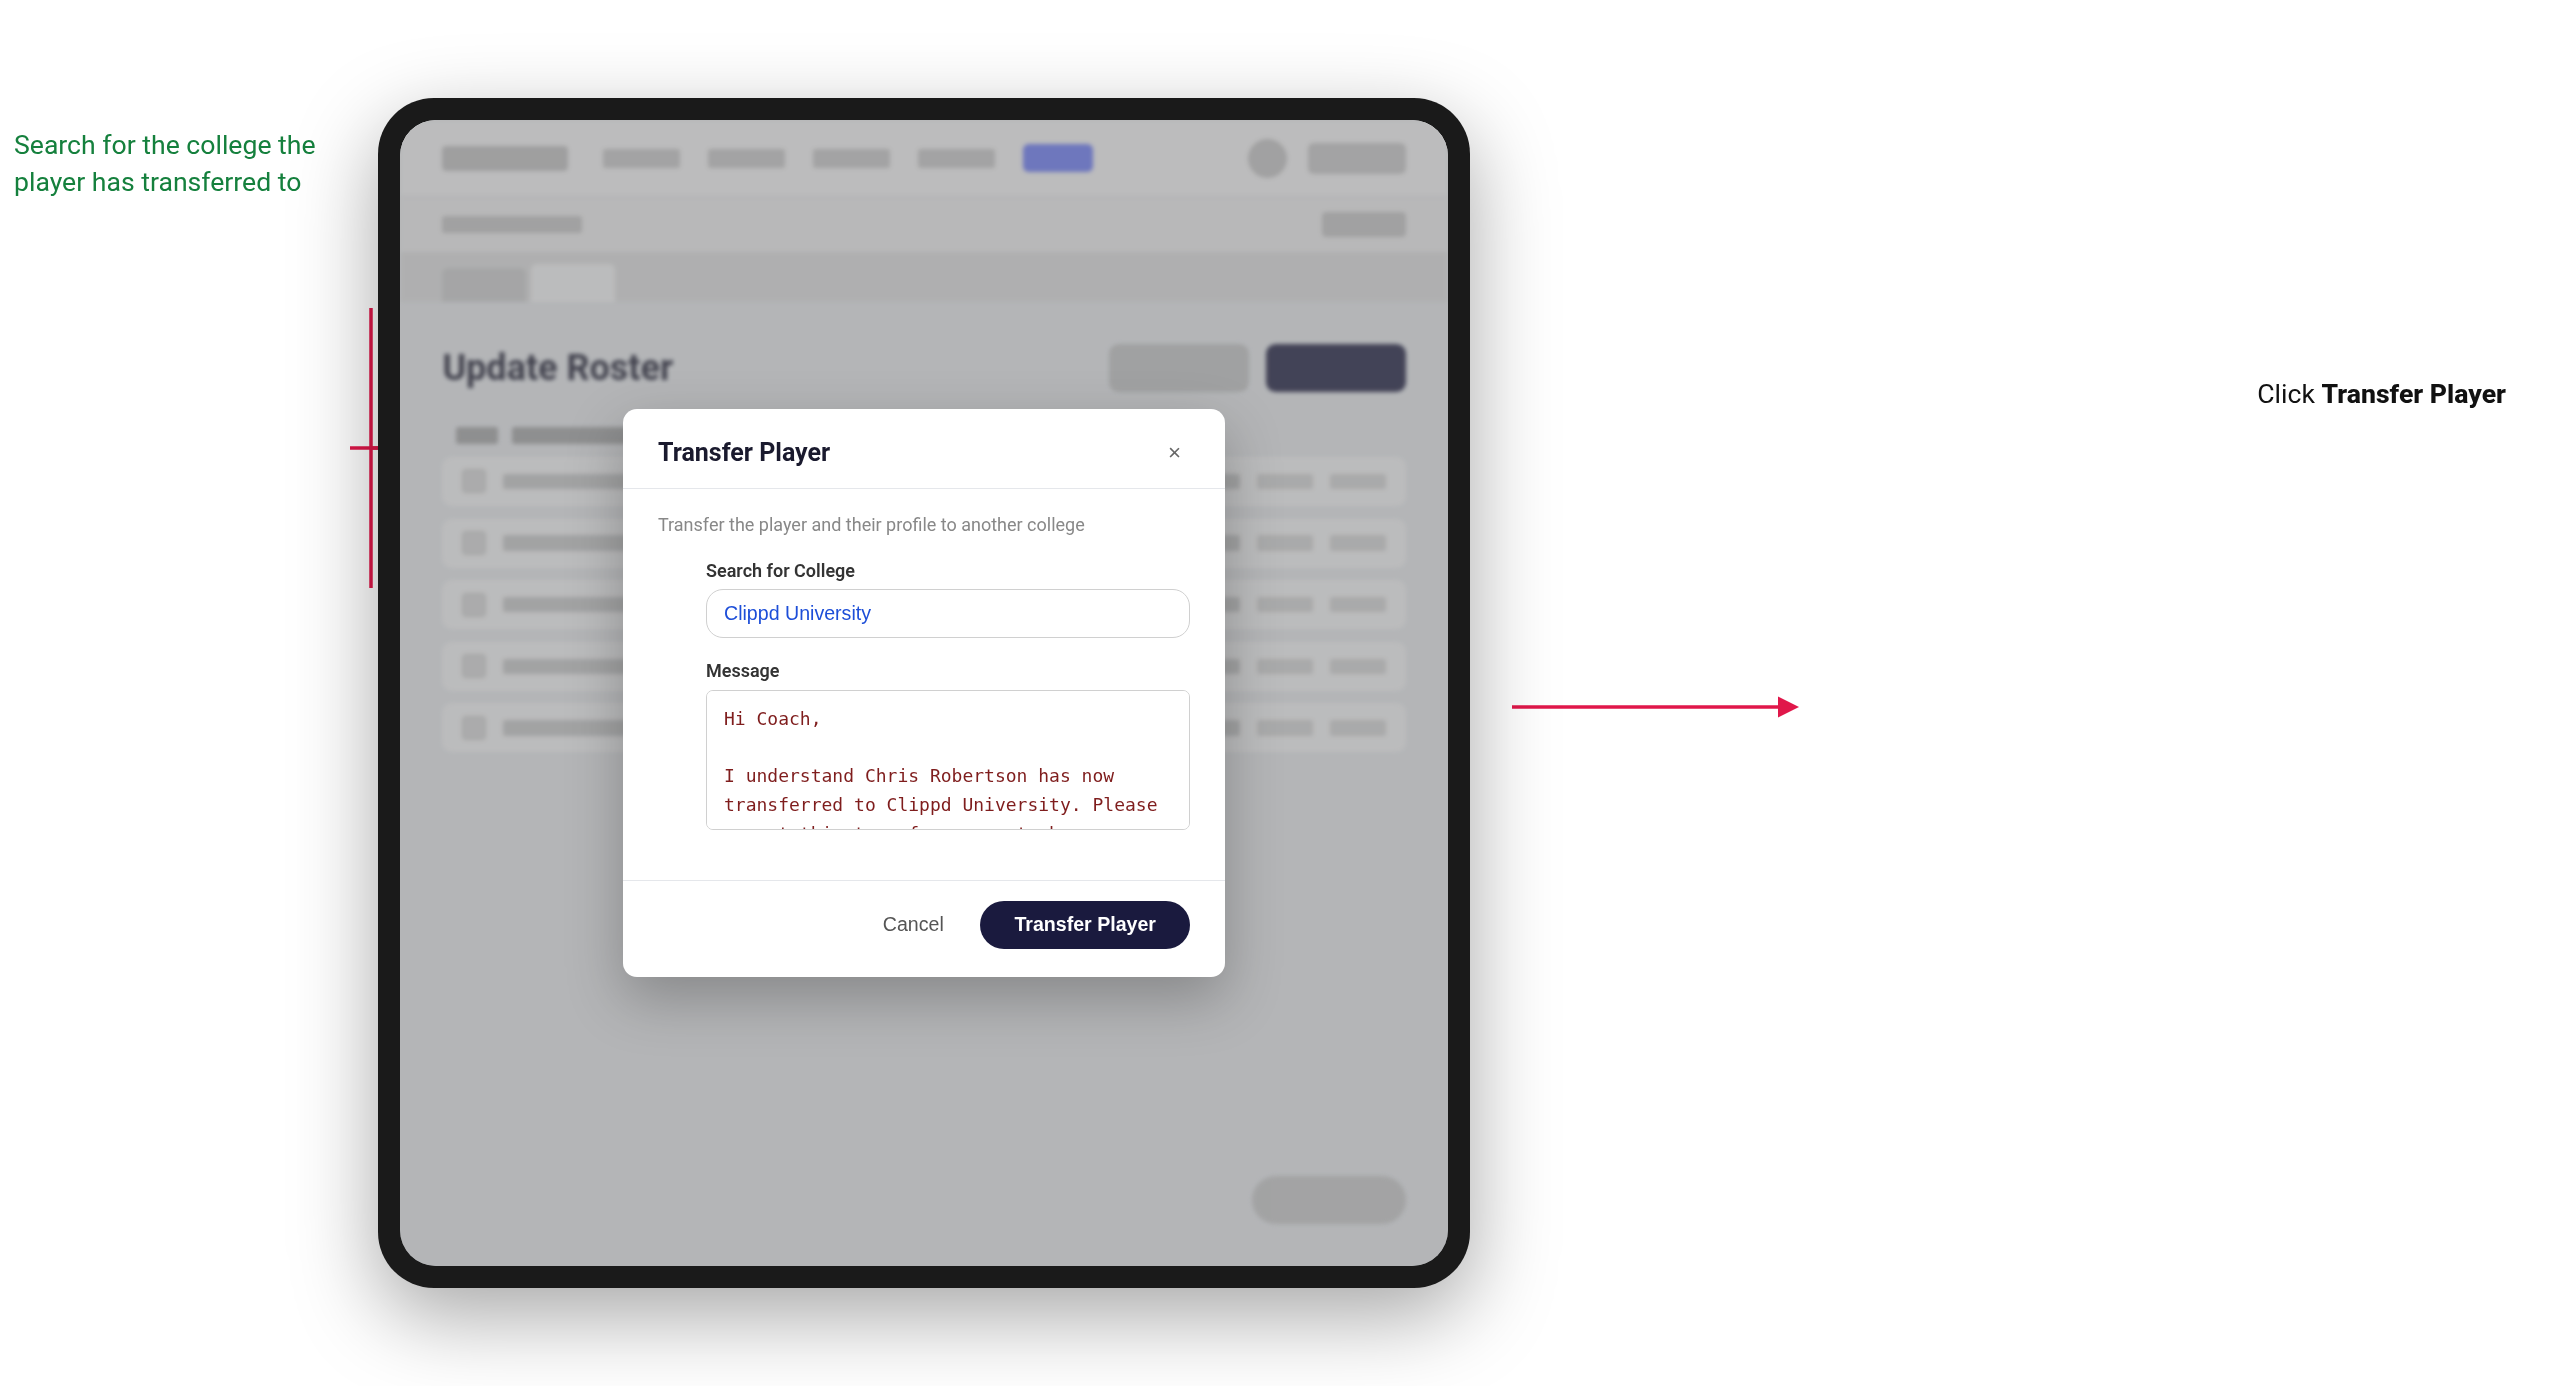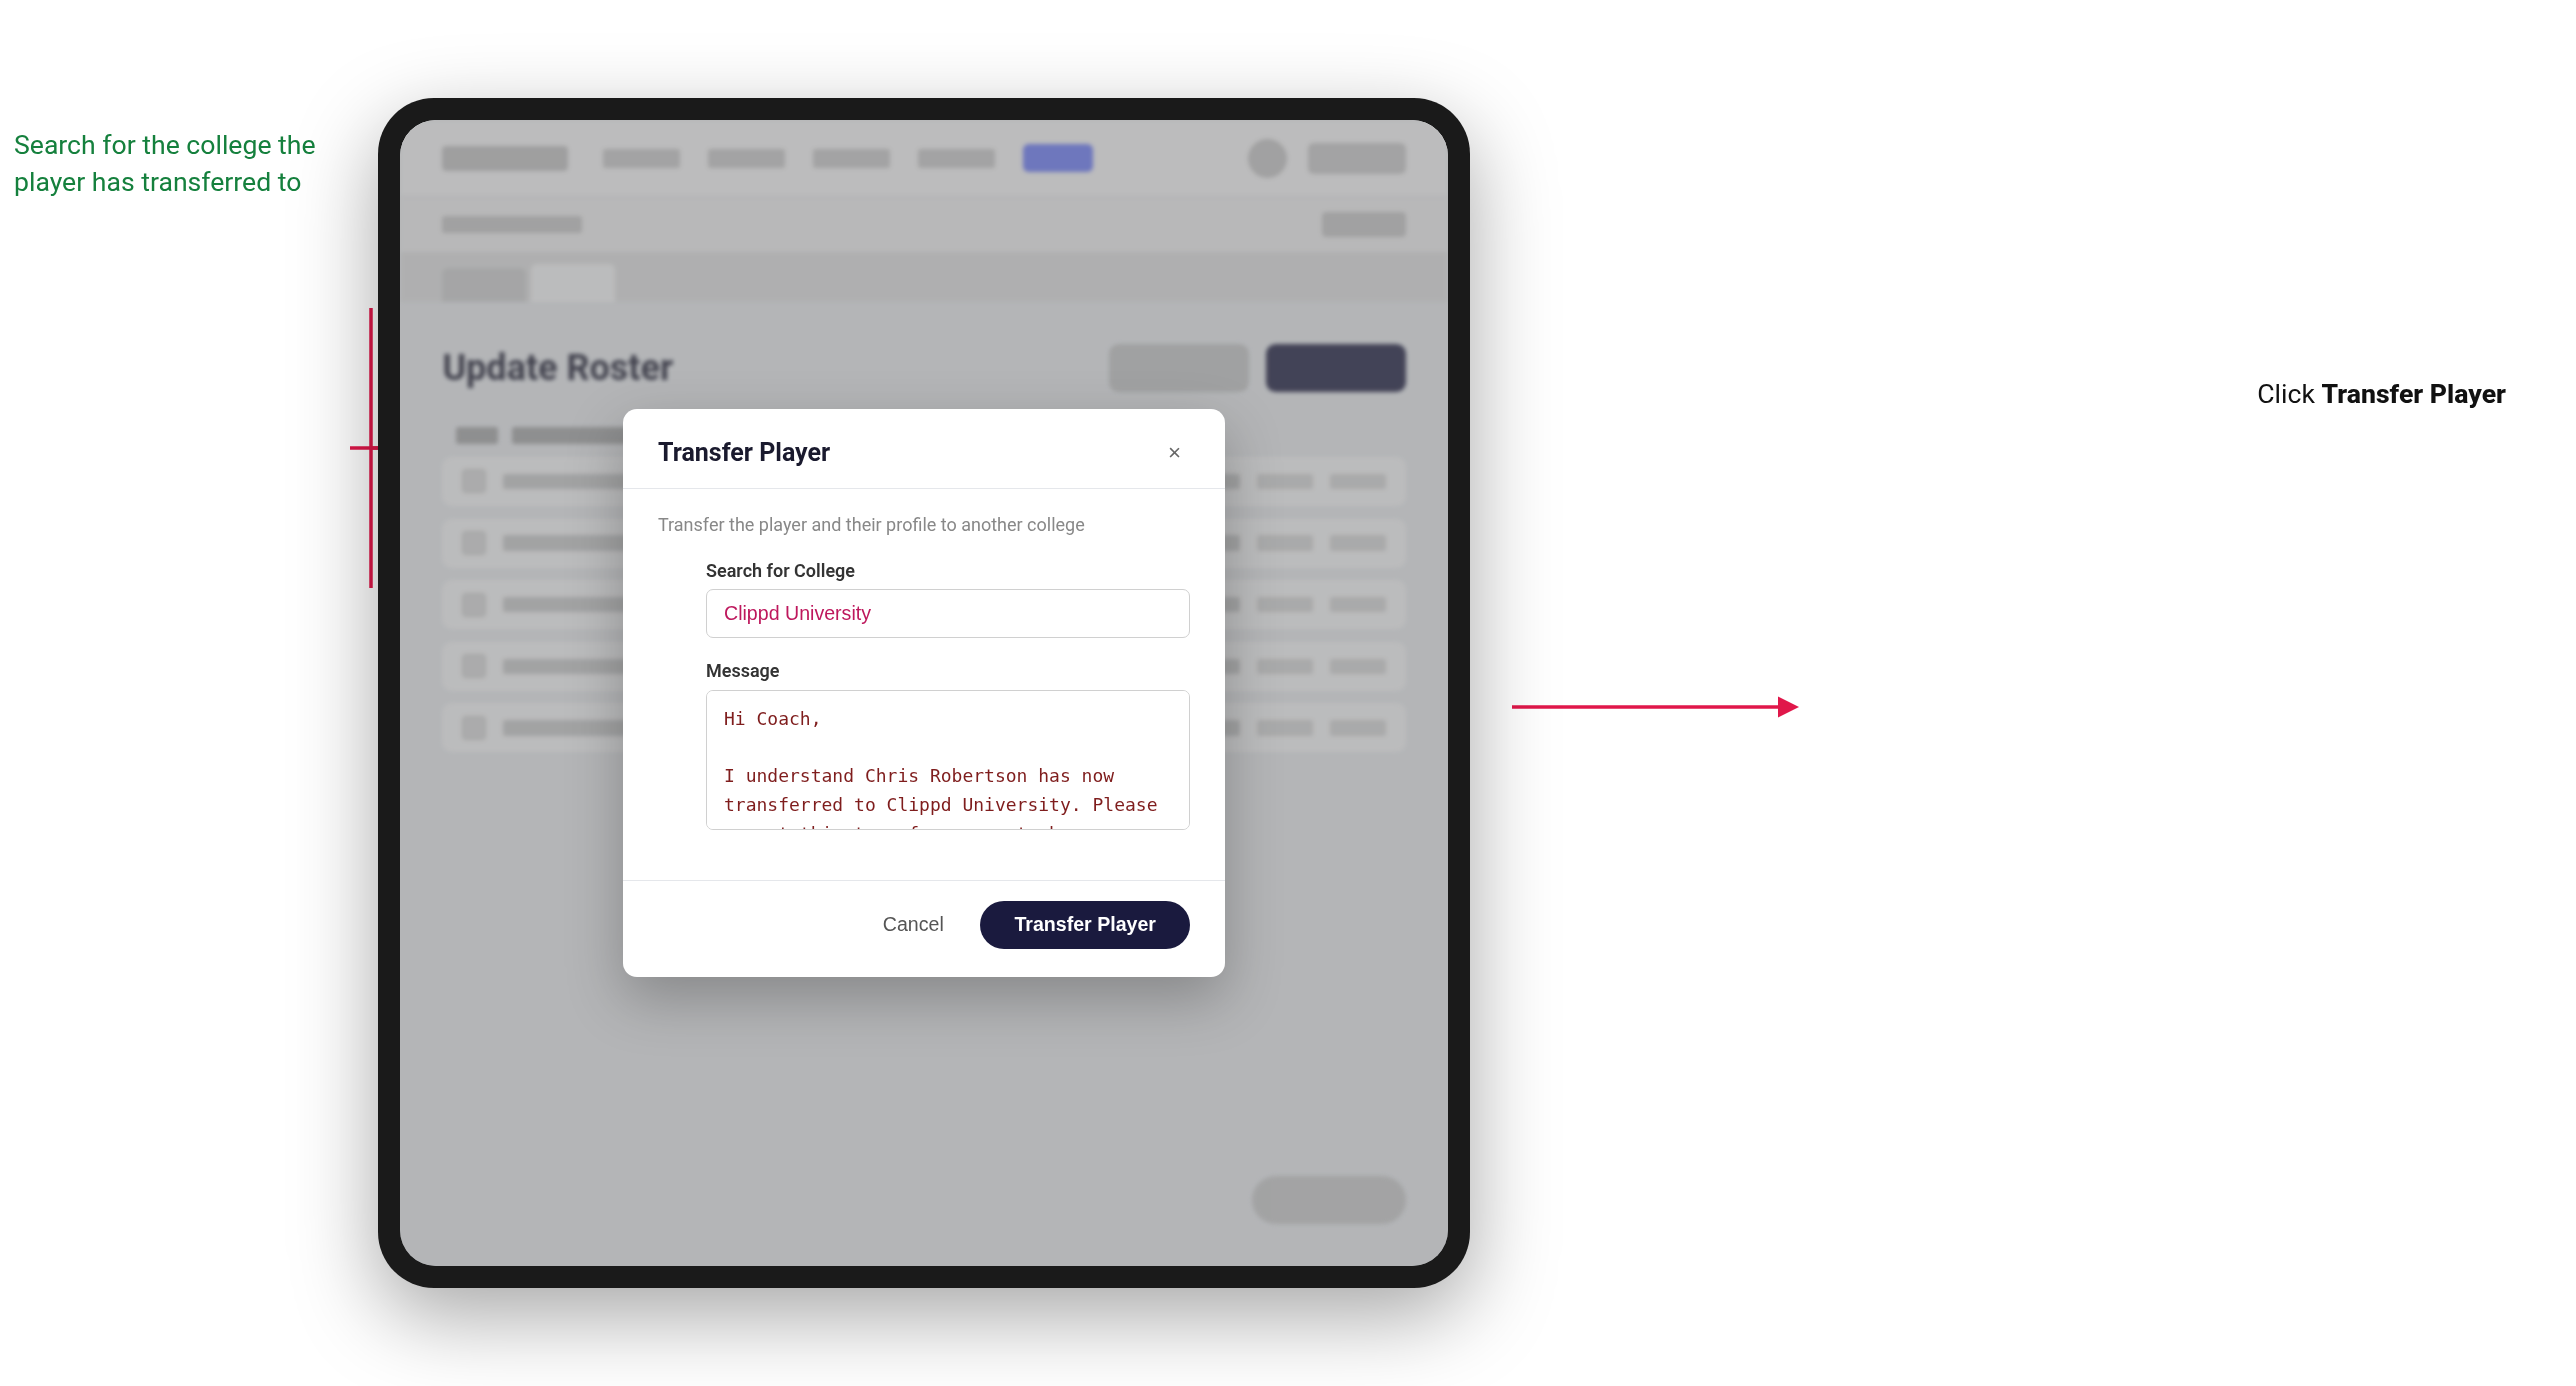--- a/index.html
+++ b/index.html
@@ -336,24 +336,24 @@
       font-weight: 600;
       color: #333;
       margin-bottom: 8.4px;
       display: block;
     }
 
     .form-input {
       width: 100%;
       height: 49px;
       border: 1.4px solid #d0d0d0;
-      border-radius: 7px;
+      border-radius: 17px;
       padding: 0 17px;
       font-size: 19.6px;
-      color: #be185d;
+      color: #1d4ed8;
       outline: none;
     }
 
     .form-textarea {
       width: 100%;
       height: 140px;
       border: 1.4px solid #d0d0d0;
       border-radius: 7px;
       padding: 14px 17px;
       font-size: 18px;

